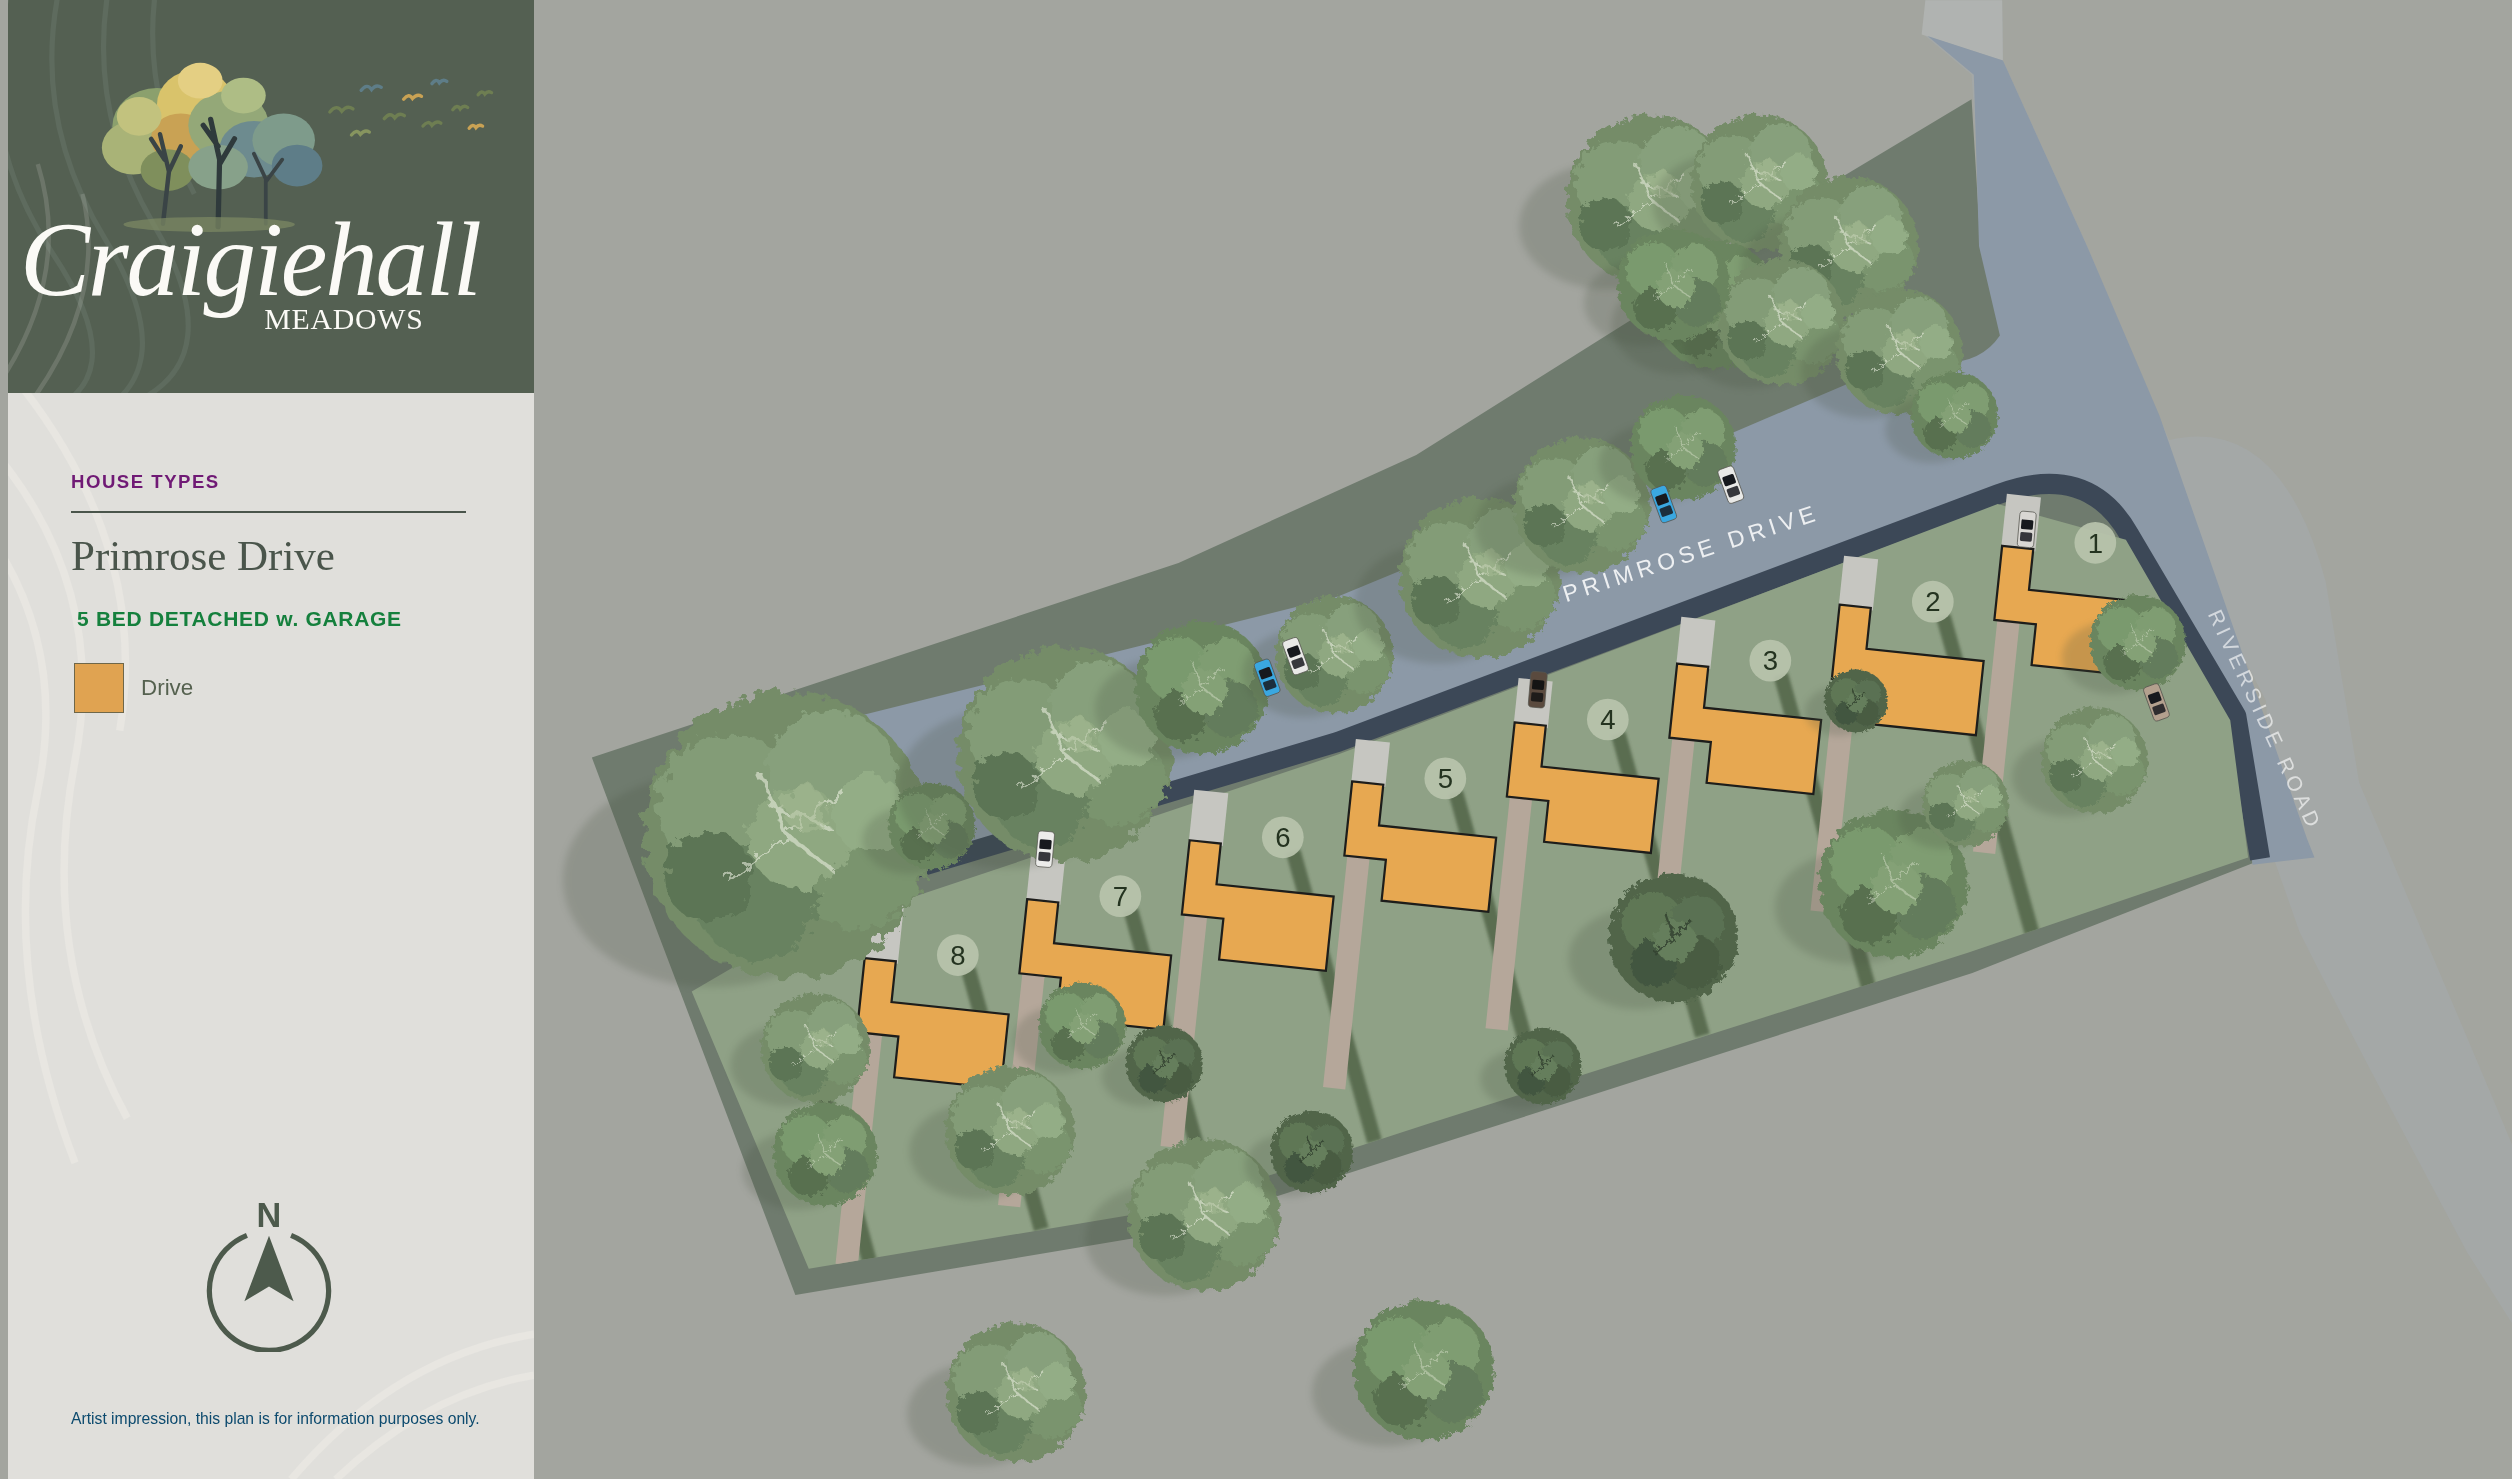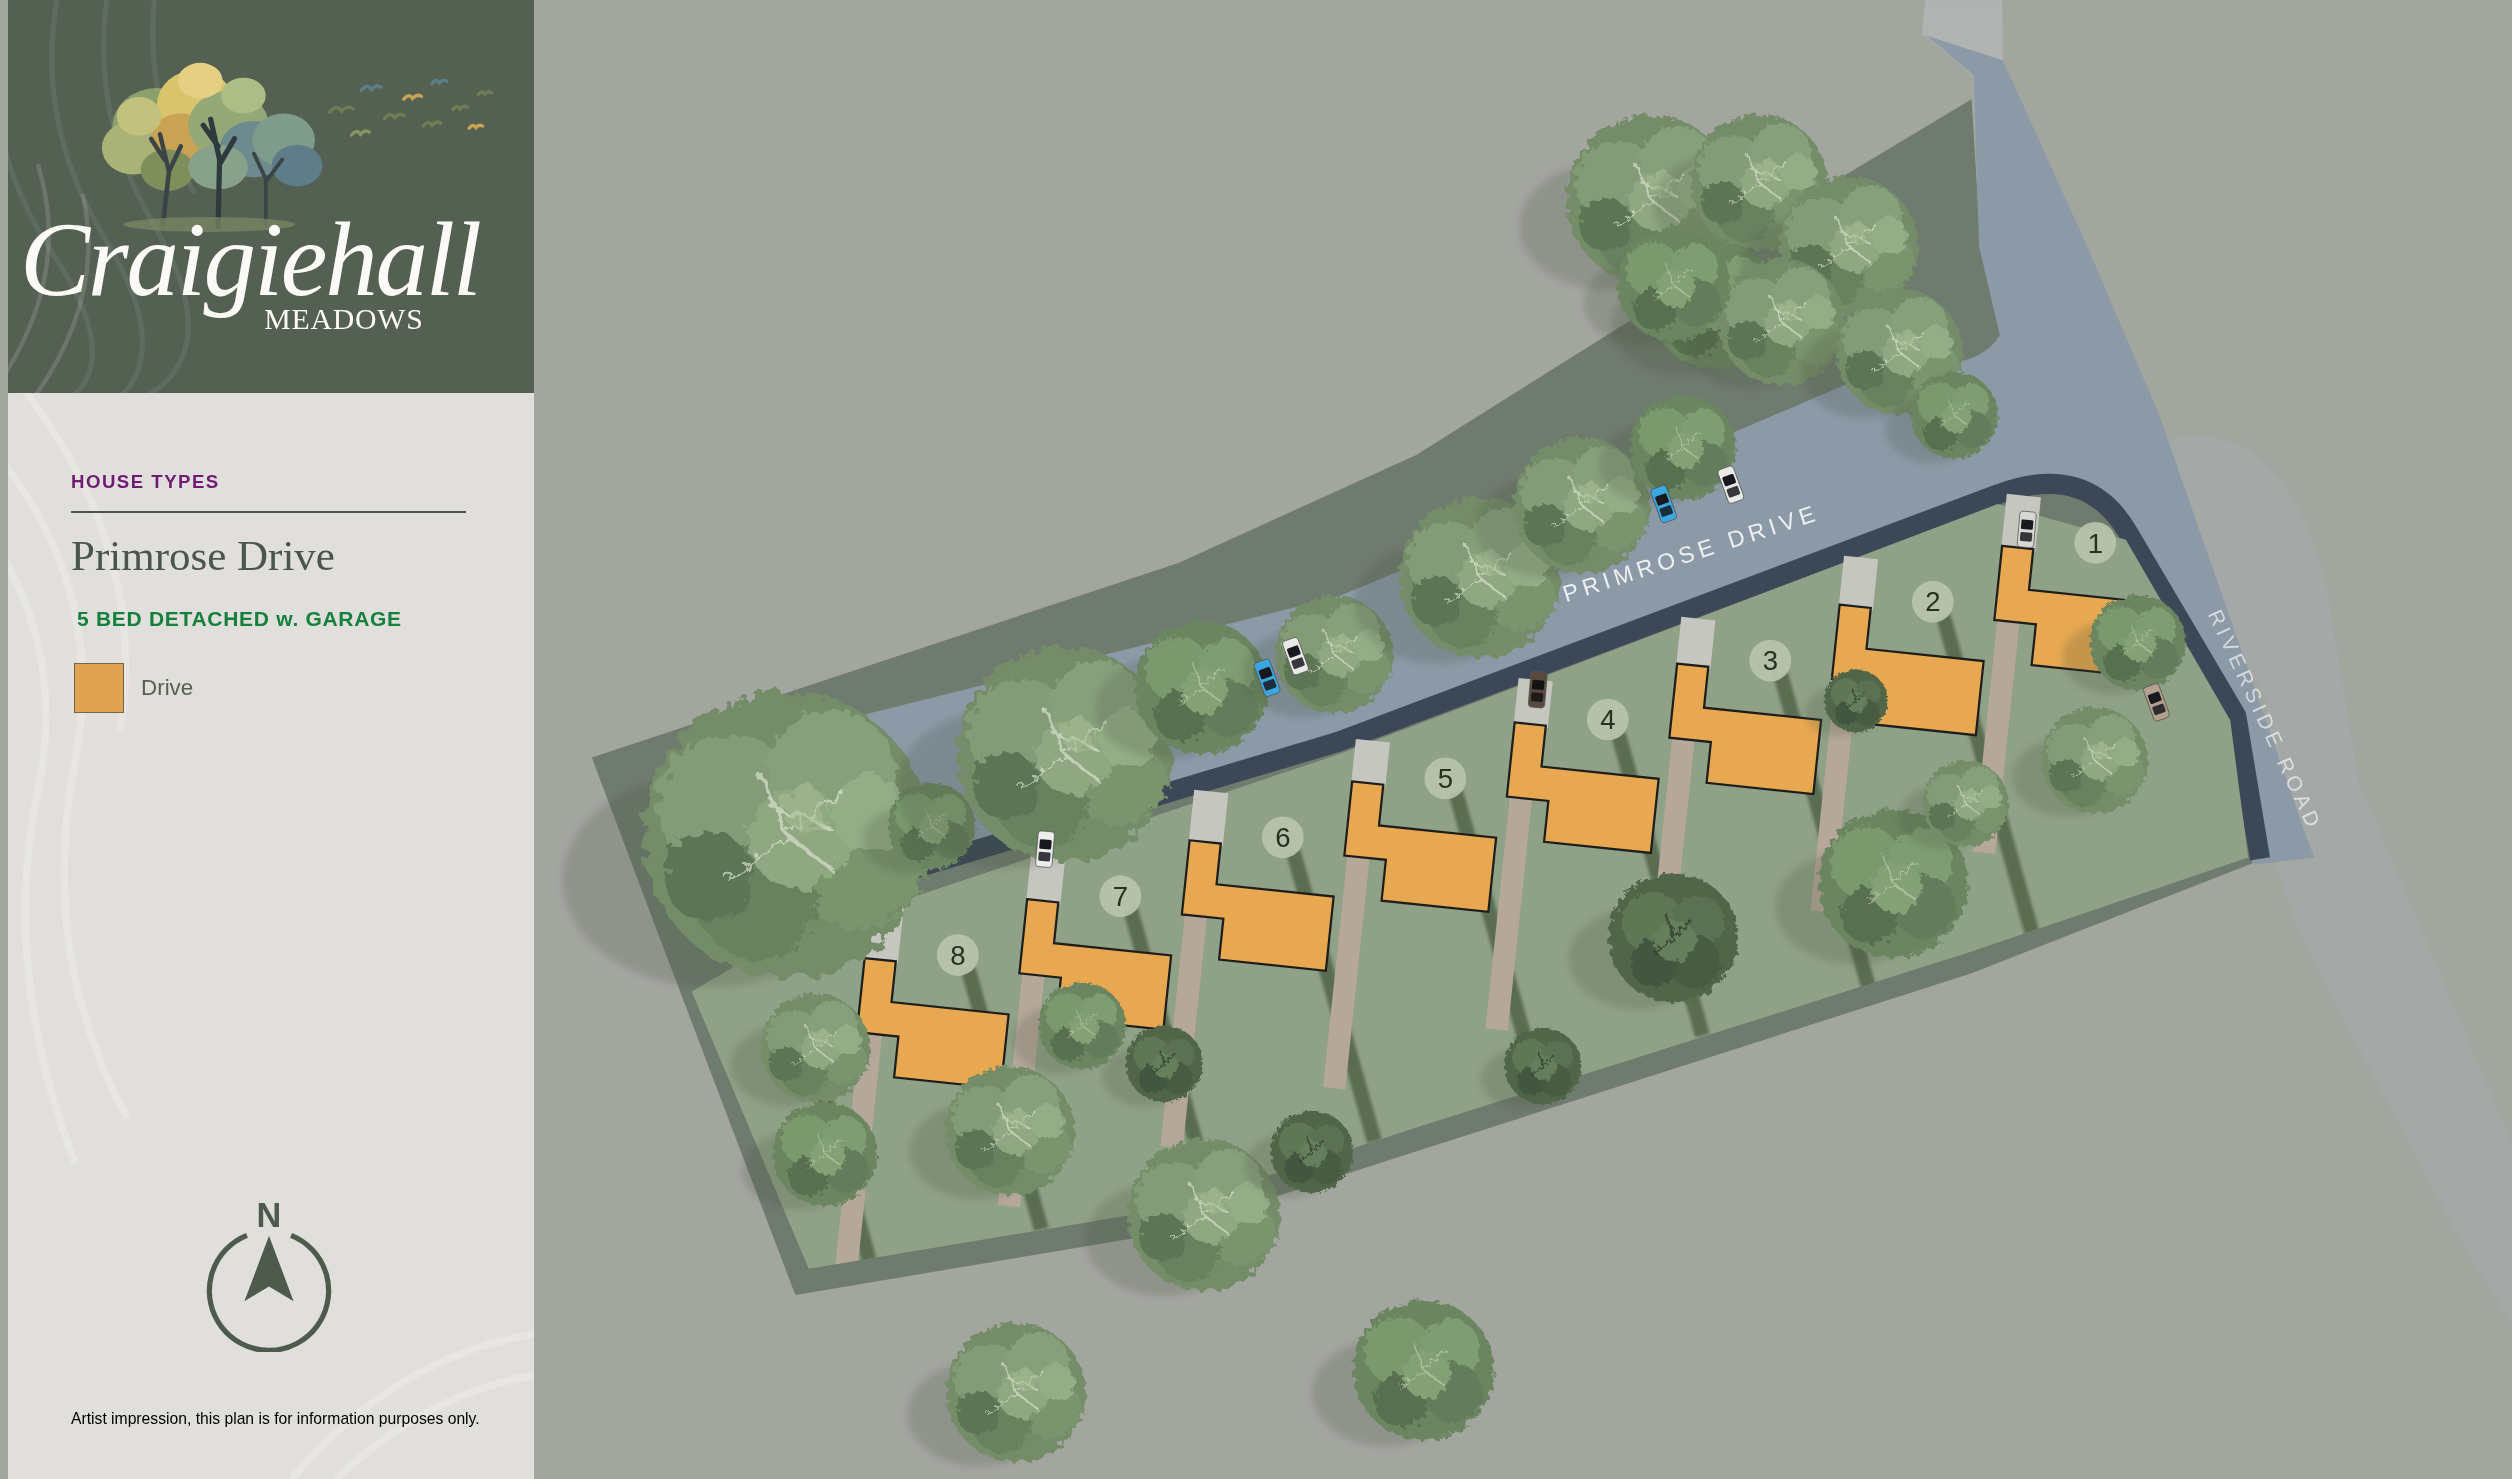--- a/index.html
+++ b/index.html
@@ -465,15 +465,15 @@
   <div style="position:absolute;left:66px;top:663px;width:48px;height:48px;background:#e0a351;border:1.5px solid #6f6749"></div>
 
   <div style="position:absolute;left:133px;top:675px;font:22.4px 'Liberation Sans',sans-serif;color:#55614f">Drive</div>
 
   <svg width="164" height="164" viewBox="0 0 220 220" style="position:absolute;left:179px;top:1188px" xmlns="http://www.w3.org/2000/svg">
     <path d="M 80.4,33.5 A 80,80 0 1 0 139.6,33.5" fill="none" stroke="#4d5a4c" stroke-width="7" transform="translate(0,30)"></path>
     <text x="110" y="52" font-family="Liberation Sans, sans-serif" font-size="46" font-weight="bold" fill="#4d5a4c" text-anchor="middle">N</text>
     <path d="M110,64 L143,152 L110,132 L77,152 Z" fill="#4d5a4c"></path>
   </svg>
 
-  <div style="position:absolute;left:63px;top:1410px;font:15.7px 'Liberation Sans',sans-serif;color:#000000">Artist impression, this plan is for information purposes only.</div>
+  <div style="position:absolute;left:63px;top:1410px;font:15.7px 'Liberation Sans',sans-serif;color:#0c4a6e">Artist impression, this plan is for information purposes only.</div>
 </div>
 
 
 </body></html>

